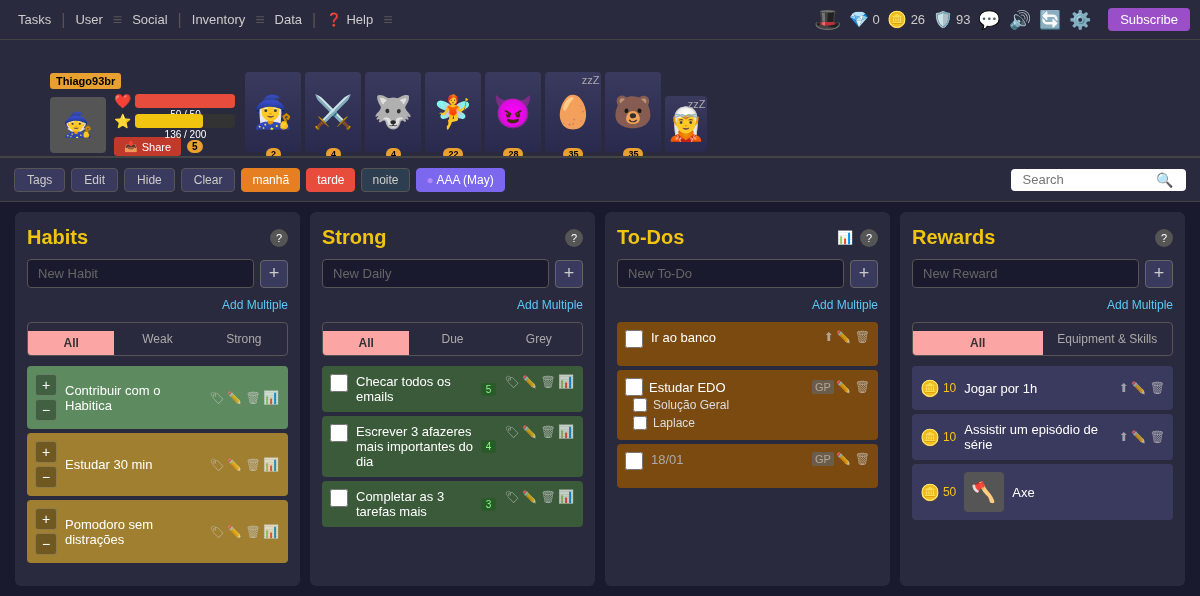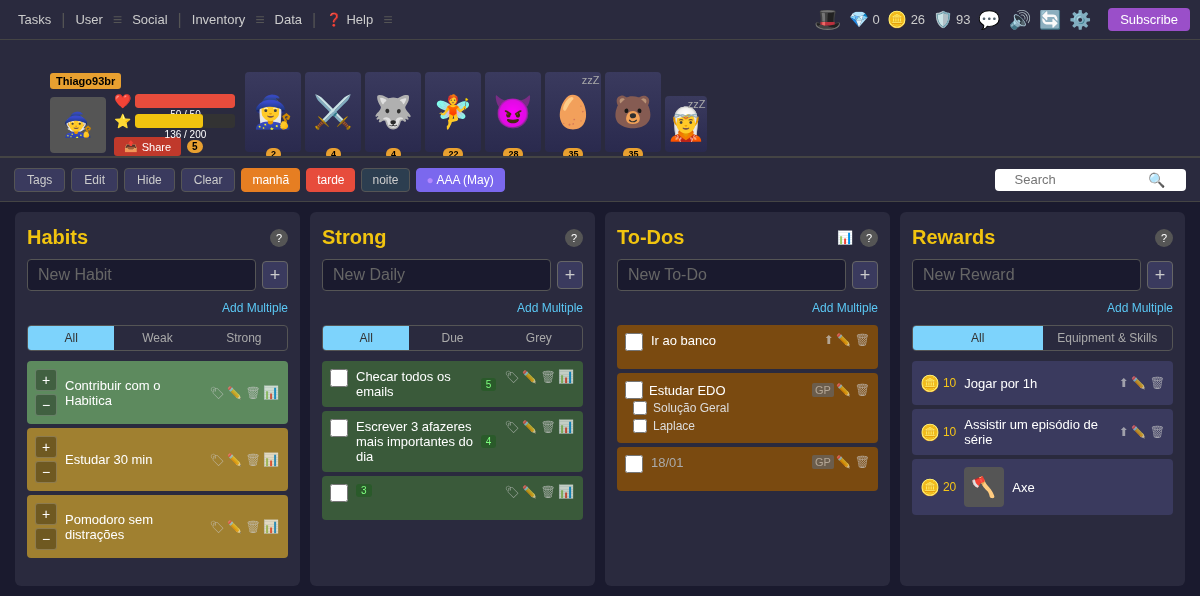--- a/index.html
+++ b/index.html
@@ -241,21 +241,21 @@
     }
     .filter-tag.morning { background: #e67e22; color: #fff; border-color: #e67e22; }
     .filter-tag.afternoon { background: #e74c3c; color: #fff; border-color: #e74c3c; }
     .filter-tag.night { background: #2c3e50; color: #ccc; border-color: #555; }
     .filter-spacer { flex: 1; }
     .search-box {
       display: flex;
       align-items: center;
       background: #fff;
       border-radius: 4px;
-      padding: 3px 20px;
+      padding: 3px 12px;
       gap: 4px;
     }
     .search-input {
       border: none;
       outline: none;
       background: transparent;
       color: #333;
       font-size: 13px;
       width: 130px;
     }
@@ -311,21 +311,21 @@
       align-items: center;
       gap: 6px;
     }
     .new-item-input {
       flex: 1;
       background: #1a1a2e;
       border: 1px solid #555;
       border-radius: 4px;
       color: #888;
       padding: 6px 10px;
-      font-size: 16px;
+      font-size: 13px;
       outline: none;
     }
     .new-item-input::placeholder { color: #666; }
     .add-btn {
       background: #3a3a5e;
       border: 1px solid #666;
       color: #ccc;
       width: 28px; height: 28px;
       border-radius: 4px;
       cursor: pointer;
@@ -350,23 +350,24 @@
       flex: 1;
       text-align: center;
       padding: 5px 0;
       font-size: 12px;
       cursor: pointer;
       color: #aaa;
       background: transparent;
       border: none;
     }
     .col-filter-tab.active {
-      background: #7dd3fc;
+      background: #fca5a5;
       color: #333;
-      font-weight: normal;
+      font-weight: bold;
+      margin-top: 8px;
     }
 
     
     .task-list {
       display: flex;
       flex-direction: column;
       gap: 4px;
       overflow-y: auto;
     }
     .task-item {
@@ -746,20 +747,21 @@
           <span class="task-icon-btn">🏷</span>
           <span class="task-icon-btn">✏️</span>
           <span class="task-icon-btn">🗑</span>
           <span class="task-icon-btn chart-icon">📊</span>
         </div>
       </div>
       <div class="daily-item">
         <input type="checkbox" class="task-check" style="">
         <div style="flex:1;">
           <div style="display:flex;gap:4px;align-items:center;">
+            <span class="task-text">Completar as 3 tarefas mais</span>
             <span class="daily-count-badge">3</span>
           </div>
         </div>
         <div class="task-icons">
           <span class="task-icon-btn">🏷</span>
           <span class="task-icon-btn">✏️</span>
           <span class="task-icon-btn">🗑</span>
           <span class="task-icon-btn chart-icon">📊</span>
         </div>
       </div>
@@ -863,21 +865,21 @@
         <span class="reward-text">Assistir um episódio de série</span>
         <div class="task-icons">
           <span class="task-icon-btn">⬆</span>
           <span class="task-icon-btn">✏️</span>
           <span class="task-icon-btn">🗑</span>
         </div>
       </div>
       <div class="reward-item">
         <div class="reward-cost">
           <span class="coin-icon">🪙</span>
-          <span>20</span>
+          <span>50</span>
         </div>
         <div class="reward-icon-area">🪓</div>
         <span class="reward-text">Axe</span>
       </div>
     </div>
   </div>
 
 </div>
 
 </body></html>

